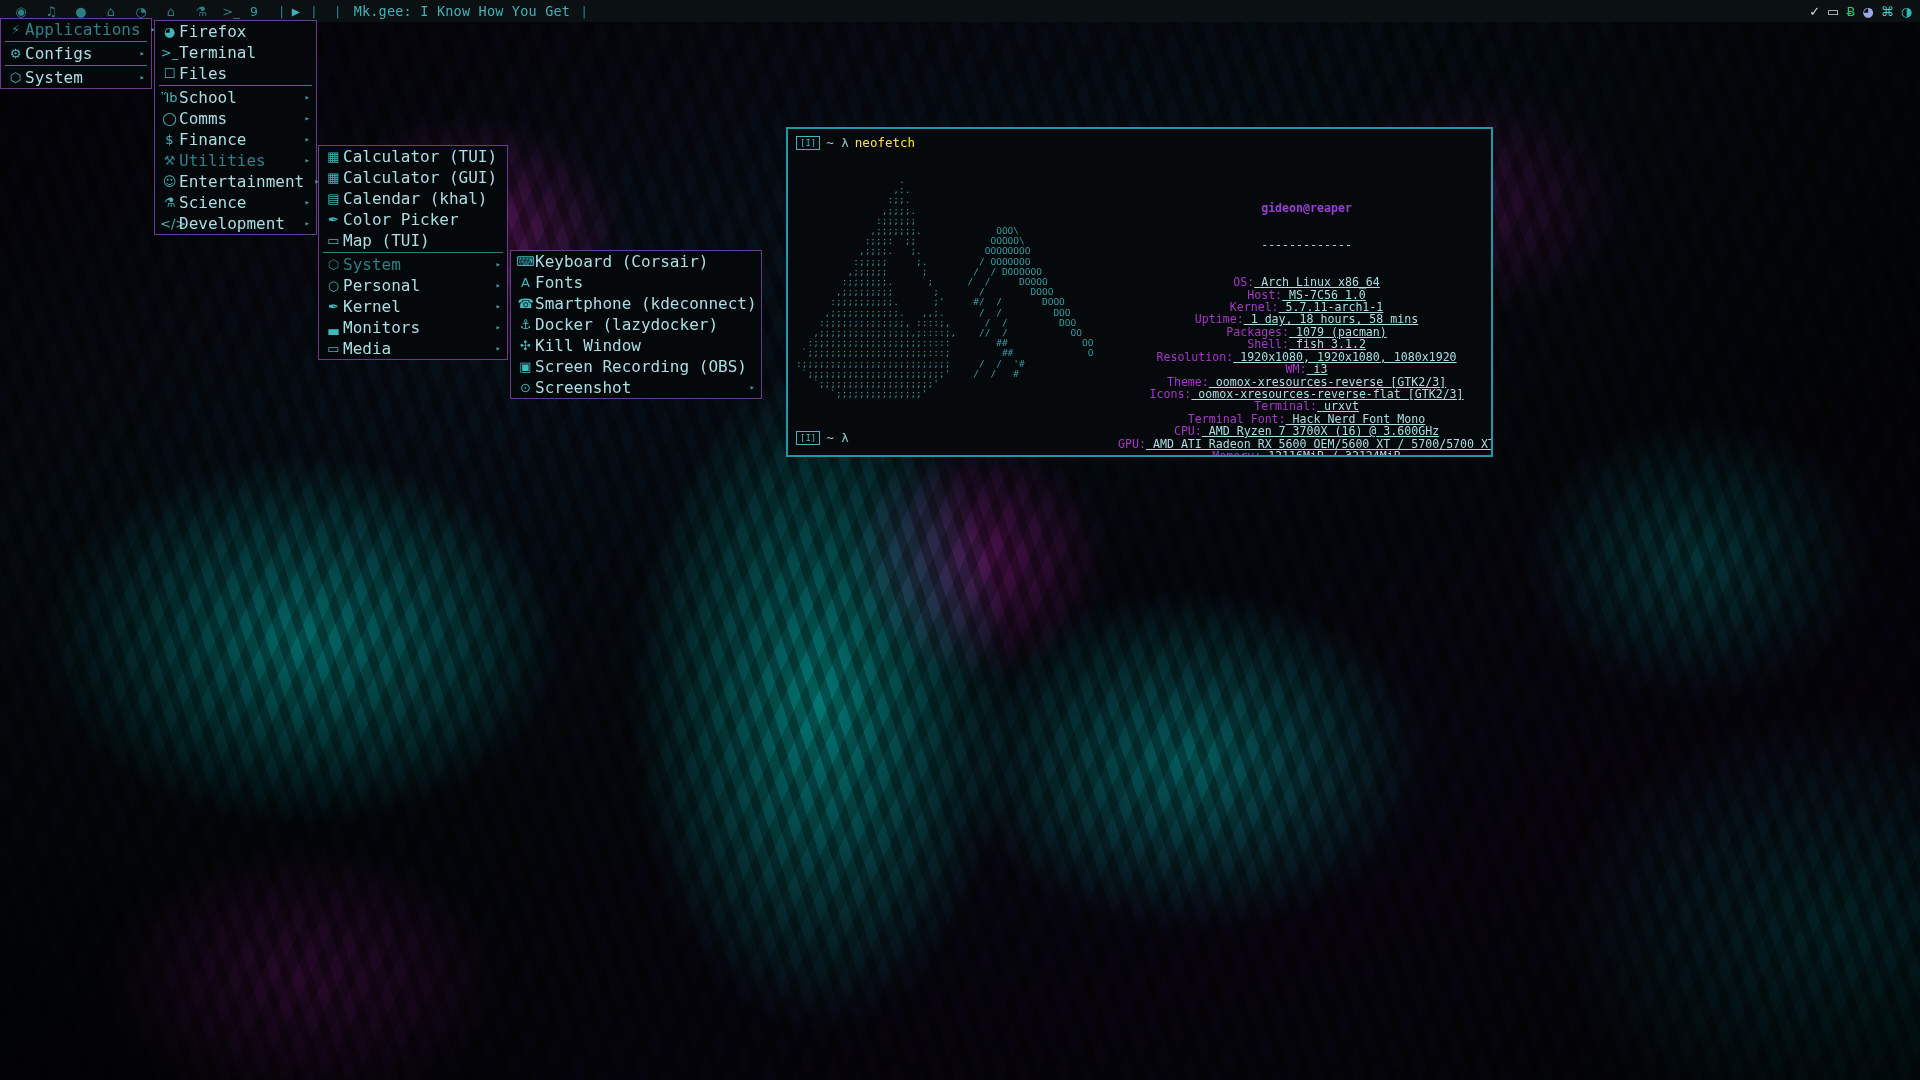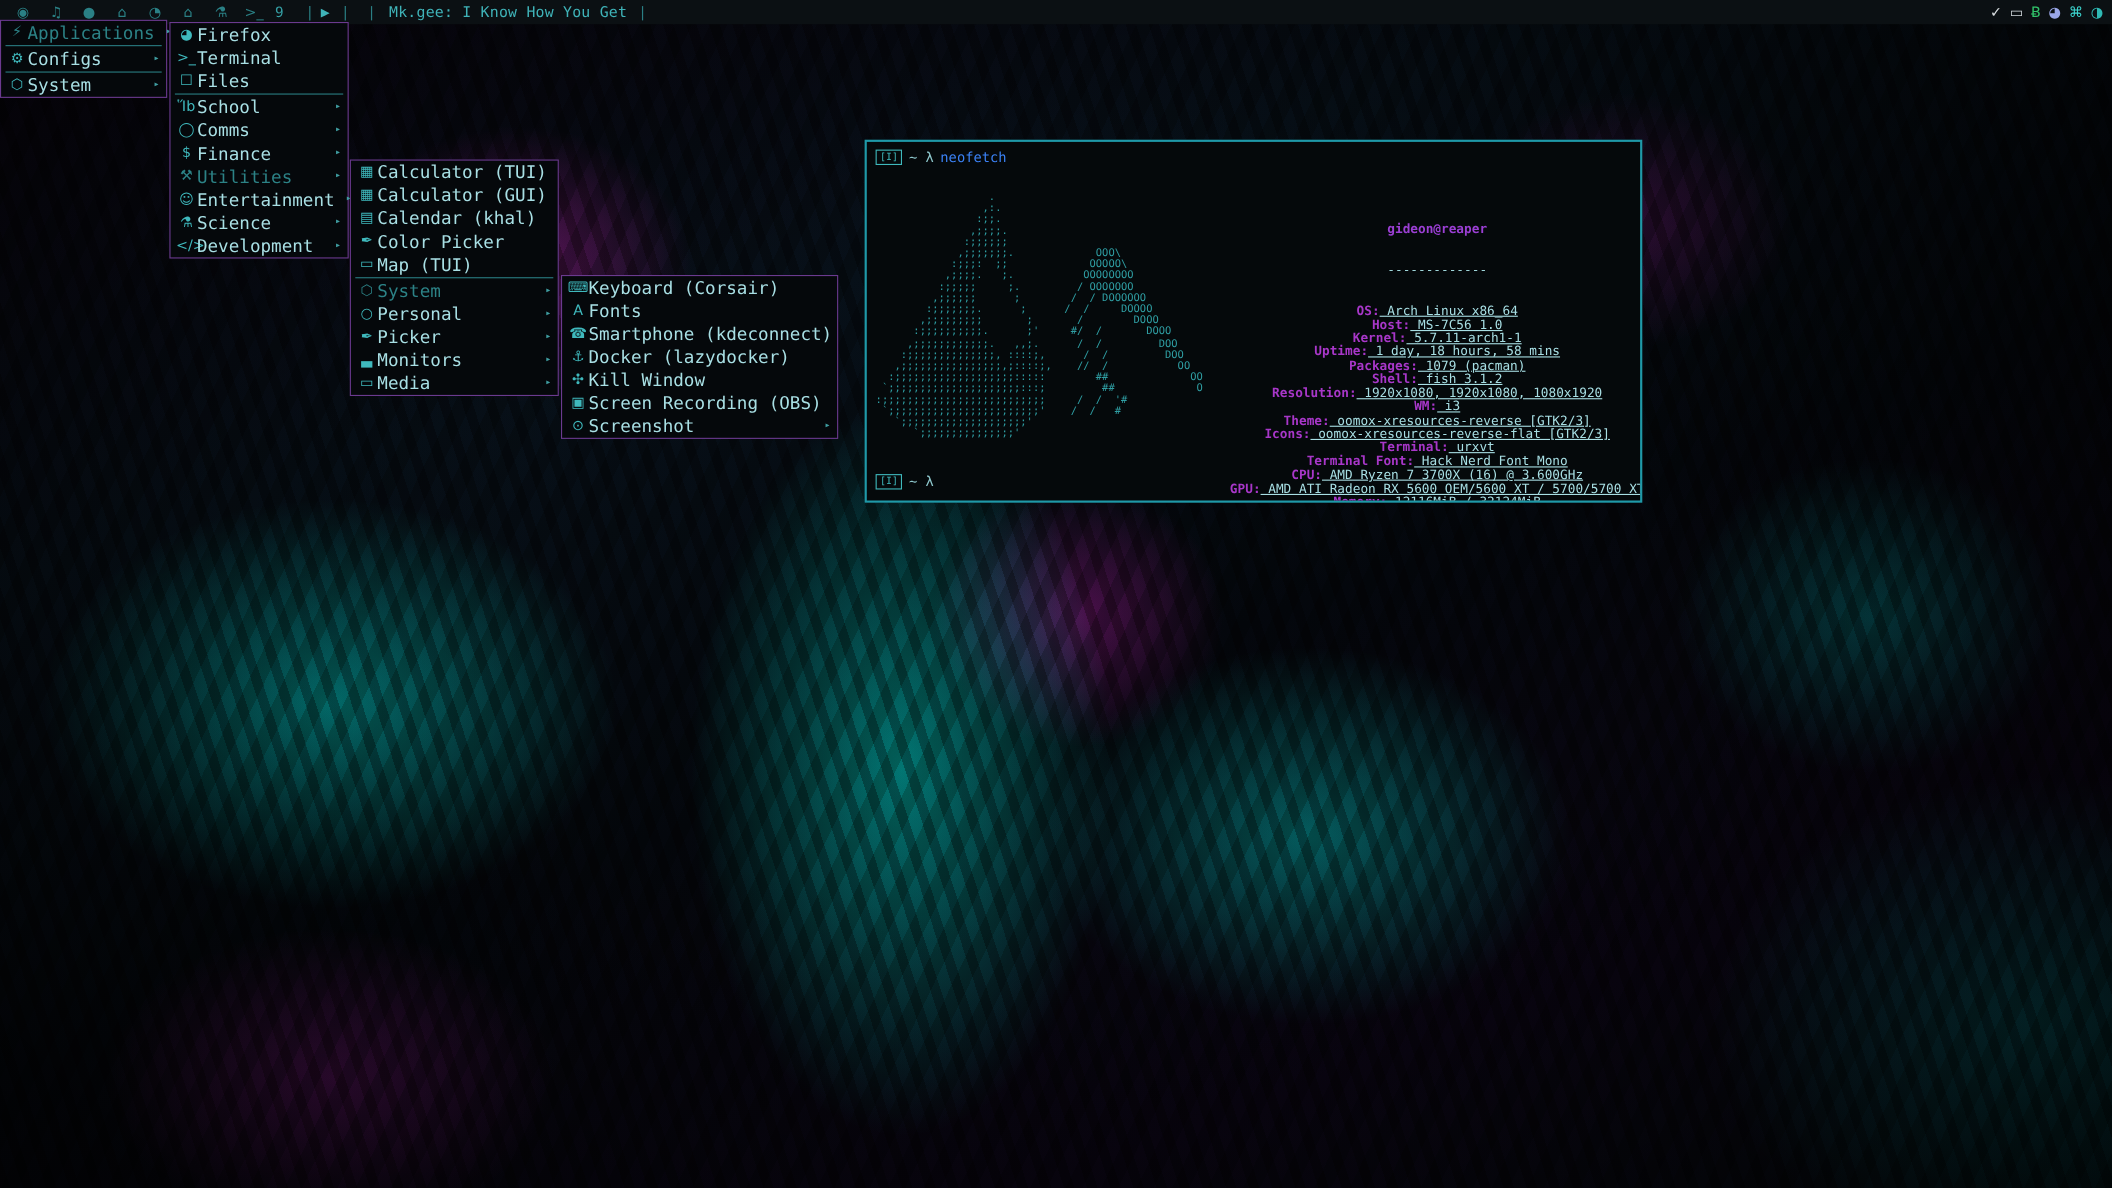--- a/index.html
+++ b/index.html
@@ -108,42 +108,42 @@
     overflow: hidden;
   }
   .term-row { display: flex; align-items: center; padding: 6px 0 0 8px; gap: 6px; }
   .term-tag {
     display: inline-block;
     border: 1px solid #3fb9bd; color: #3fb9bd;
     font-size: 9px; line-height: 10px;
     padding: 1px 3px;
   }
   .term-prompt { color: #8fc9ce; font-size: 12.5px; }
-  .term-cmd { color: #3b82f6; font-size: 12.5px; }
+  .term-cmd { color: #fde047; font-size: 12.5px; }
 
   .neofetch {
     position: absolute; left: 0; top: 26px;
     width: 707px; height: 280px;
     display: flex;
   }
   .ascii {
     width: 332px; padding-left: 8px;
     color: #2f9ea3; font-size: 9.5px; line-height: 10.2px;
     white-space: pre; font-family: "DejaVu Sans Mono", monospace;
     padding-top: 20px;
   }
   .info {
     flex: 1; padding-top: 22px;
     font-size: 11.6px; line-height: 12.4px;
     white-space: pre;
     text-align: center;
   }
   .info .hdr { color: #9b3fd4; font-weight: bold; }
   .info .rule { color: #9fd6da; }
-  .info .k { color: #a837c9; font-weight: bold; margin-top: 36px; }
+  .info .k { color: #a837c9; font-weight: normal; margin-top: 36px; }
   .info .v { color: #a8dfe4; text-decoration: underline; }
 
   .term-row2 { position: absolute; left: 0; bottom: 10px; }
 </style>
 </head>
 <body>
 
 <div id="root">
 
   <div class="wallpaper">
@@ -277,21 +277,21 @@
         <span class="lbl">System</span>
         <span class="arrow">▸</span>
       </div>
       <div class="mi">
         <span class="ico">○</span>
         <span class="lbl">Personal</span>
         <span class="arrow">▸</span>
       </div>
       <div class="mi">
         <span class="ico">✒</span>
-        <span class="lbl">Picker</span>
+        <span class="lbl">Kernel</span>
         <span class="arrow">▸</span>
       </div>
       <div class="mi">
         <span class="ico">▃</span>
         <span class="lbl">Monitors</span>
         <span class="arrow">▸</span>
       </div>
       <div class="mi">
         <span class="ico">▭</span>
         <span class="lbl">Media</span>

